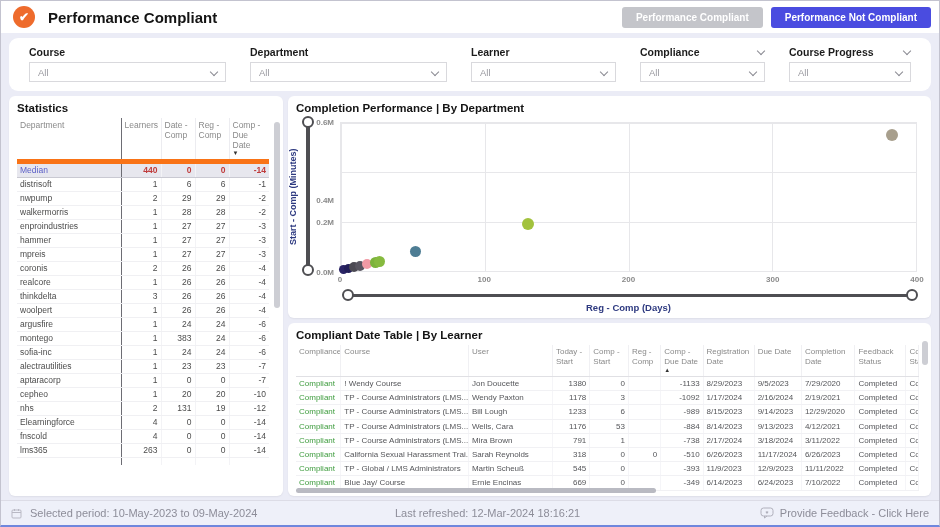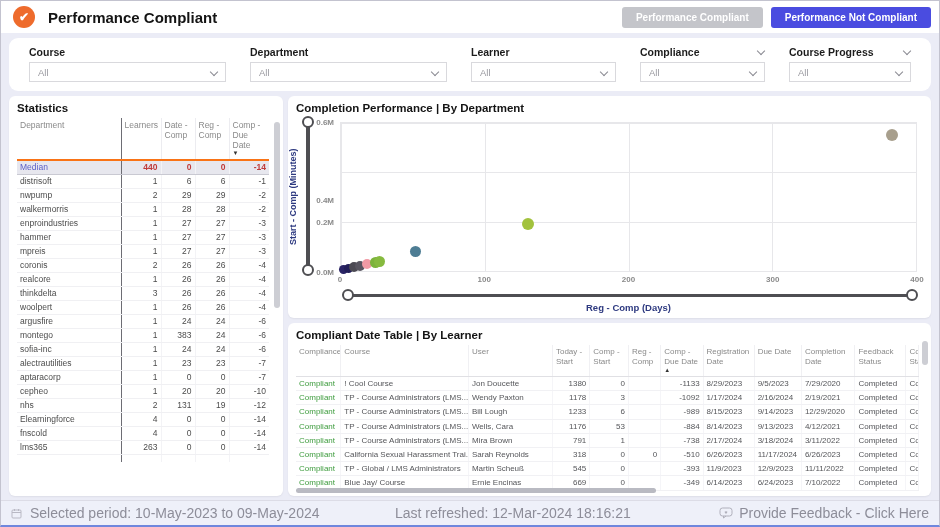--- a/index.html
+++ b/index.html
@@ -43,21 +43,21 @@
   
   .statstable { width: 252px; margin-left: 8px; border-collapse: collapse; table-layout: fixed; font-size: 8.5px; }
   .statstable th { color: #8a8a8a; font-weight: normal; text-align: left; vertical-align: top;
                    padding: 2px 3px 3px; border-bottom: 1px solid #e0e0e4; border-right: 1px solid #ececf0; line-height: 10px; }
   .statstable td { padding: 2px 3px; color: #4c4c4c; border-bottom: 1px solid #f0f0f3; border-right: 1px solid #f3f3f6; line-height: 9px; }
   .statstable th:last-child, .statstable td:last-child { border-right: none; }
   .statstable .dep { text-align: left; }
   .statstable .num { text-align: right; }
   .statstable th:first-child, .statstable td:first-child { border-right: 1.6px solid #6d6d74; }
   .statstable tr.median { background: #e7e7ee; }
-  .statstable tr.median td { border-top: 2px solid #f97316; border-bottom: 1px solid #c9c9d2; }
+  .statstable tr.median td { border-top: 5px solid #f97316; border-bottom: 1px solid #c9c9d2; }
   .statstable tr.median td:first-child { color: #5b5fc7; }
   .statstable tr.median td.num { color: #bf3a3a; font-weight: bold; }
   .statstable tr.partial td { height: 7px; border-bottom: none; }
   .sortarrow { font-size: 6px; color: #333; display: block; line-height: 6px; }
   .vthumb { position: absolute; width: 6px; border-radius: 3px; background: #cdced4; cursor: pointer; }
 
   
   .ylabel { position: absolute; left: 0px; top: 36px; height: 130px; writing-mode: vertical-rl; transform: rotate(180deg);
             font-size: 9px; font-weight: bold; color: #2e3a80; text-align: center; white-space: nowrap; }
   .vslider { position: absolute; left: 14px; top: 24px; height: 152px; width: 12px; }
@@ -83,21 +83,21 @@
   .comptable th { color: #8a8a8a; font-weight: normal; text-align: left; vertical-align: top;
                   padding: 2px 3px 3px; border-bottom: 1px solid #e0e0e4; border-right: 1px solid #f0f0f3; line-height: 10px; overflow: hidden; }
   .comptable td { padding: 2.1px 3px; color: #55565a; border-bottom: 1px solid #f1f1f4; border-right: 1px solid #f5f5f8;
                   line-height: 9px; white-space: nowrap; overflow: hidden; }
   .comptable .num { text-align: right; }
   .comptable .grn { color: #3e9c3e; }
   .hthumb { position: absolute; height: 5px; border-radius: 3px; background: #b9bac2; bottom: 3px; left: 8px; width: 56%; cursor: pointer; }
 
   
   .footer { height: 25px; background: #eef0f9; border-top: 1px solid #dcdce6; display: flex; align-items: center;
-            font-size: 14px; color: #8d8d99; padding: 1px 10px; flex: 0 0 auto; position: relative; }
+            font-size: 11px; color: #8d8d99; padding: 1px 10px; flex: 0 0 auto; position: relative; }
   .footer .left { display: flex; align-items: center; gap: 8px; }
   .footer .center { position: absolute; left: 42%; }
   .footer .right { margin-left: auto; display: flex; align-items: center; gap: 6px; cursor: pointer; }
 </style>
 </head>
 <body>
 
 <div class="window">
 
   <div class="topbar">
@@ -423,21 +423,21 @@
                 <th><span>Registration Date</span></th>
                 <th><span>Due Date</span></th>
                 <th><span>Completion Date</span></th>
                 <th><span>Feedback Status</span></th>
                 <th><span>Course Status</span></th>
               </tr>
             </thead>
           <tbody>
               <tr>
                 <td class="grn">Compliant</td>
-                <td>! Cool Course</td>
+                <td>! Wendy Course</td>
                 <td>Jon Doucette</td>
                 <td class="num">1380</td>
                 <td class="num">0</td>
                 <td class="num"></td>
                 <td class="num">-1133</td>
                 <td>8/29/2023</td>
                 <td>9/5/2023</td>
                 <td>7/29/2020</td>
                 <td>Completed</td>
                 <td>Completed</td>

